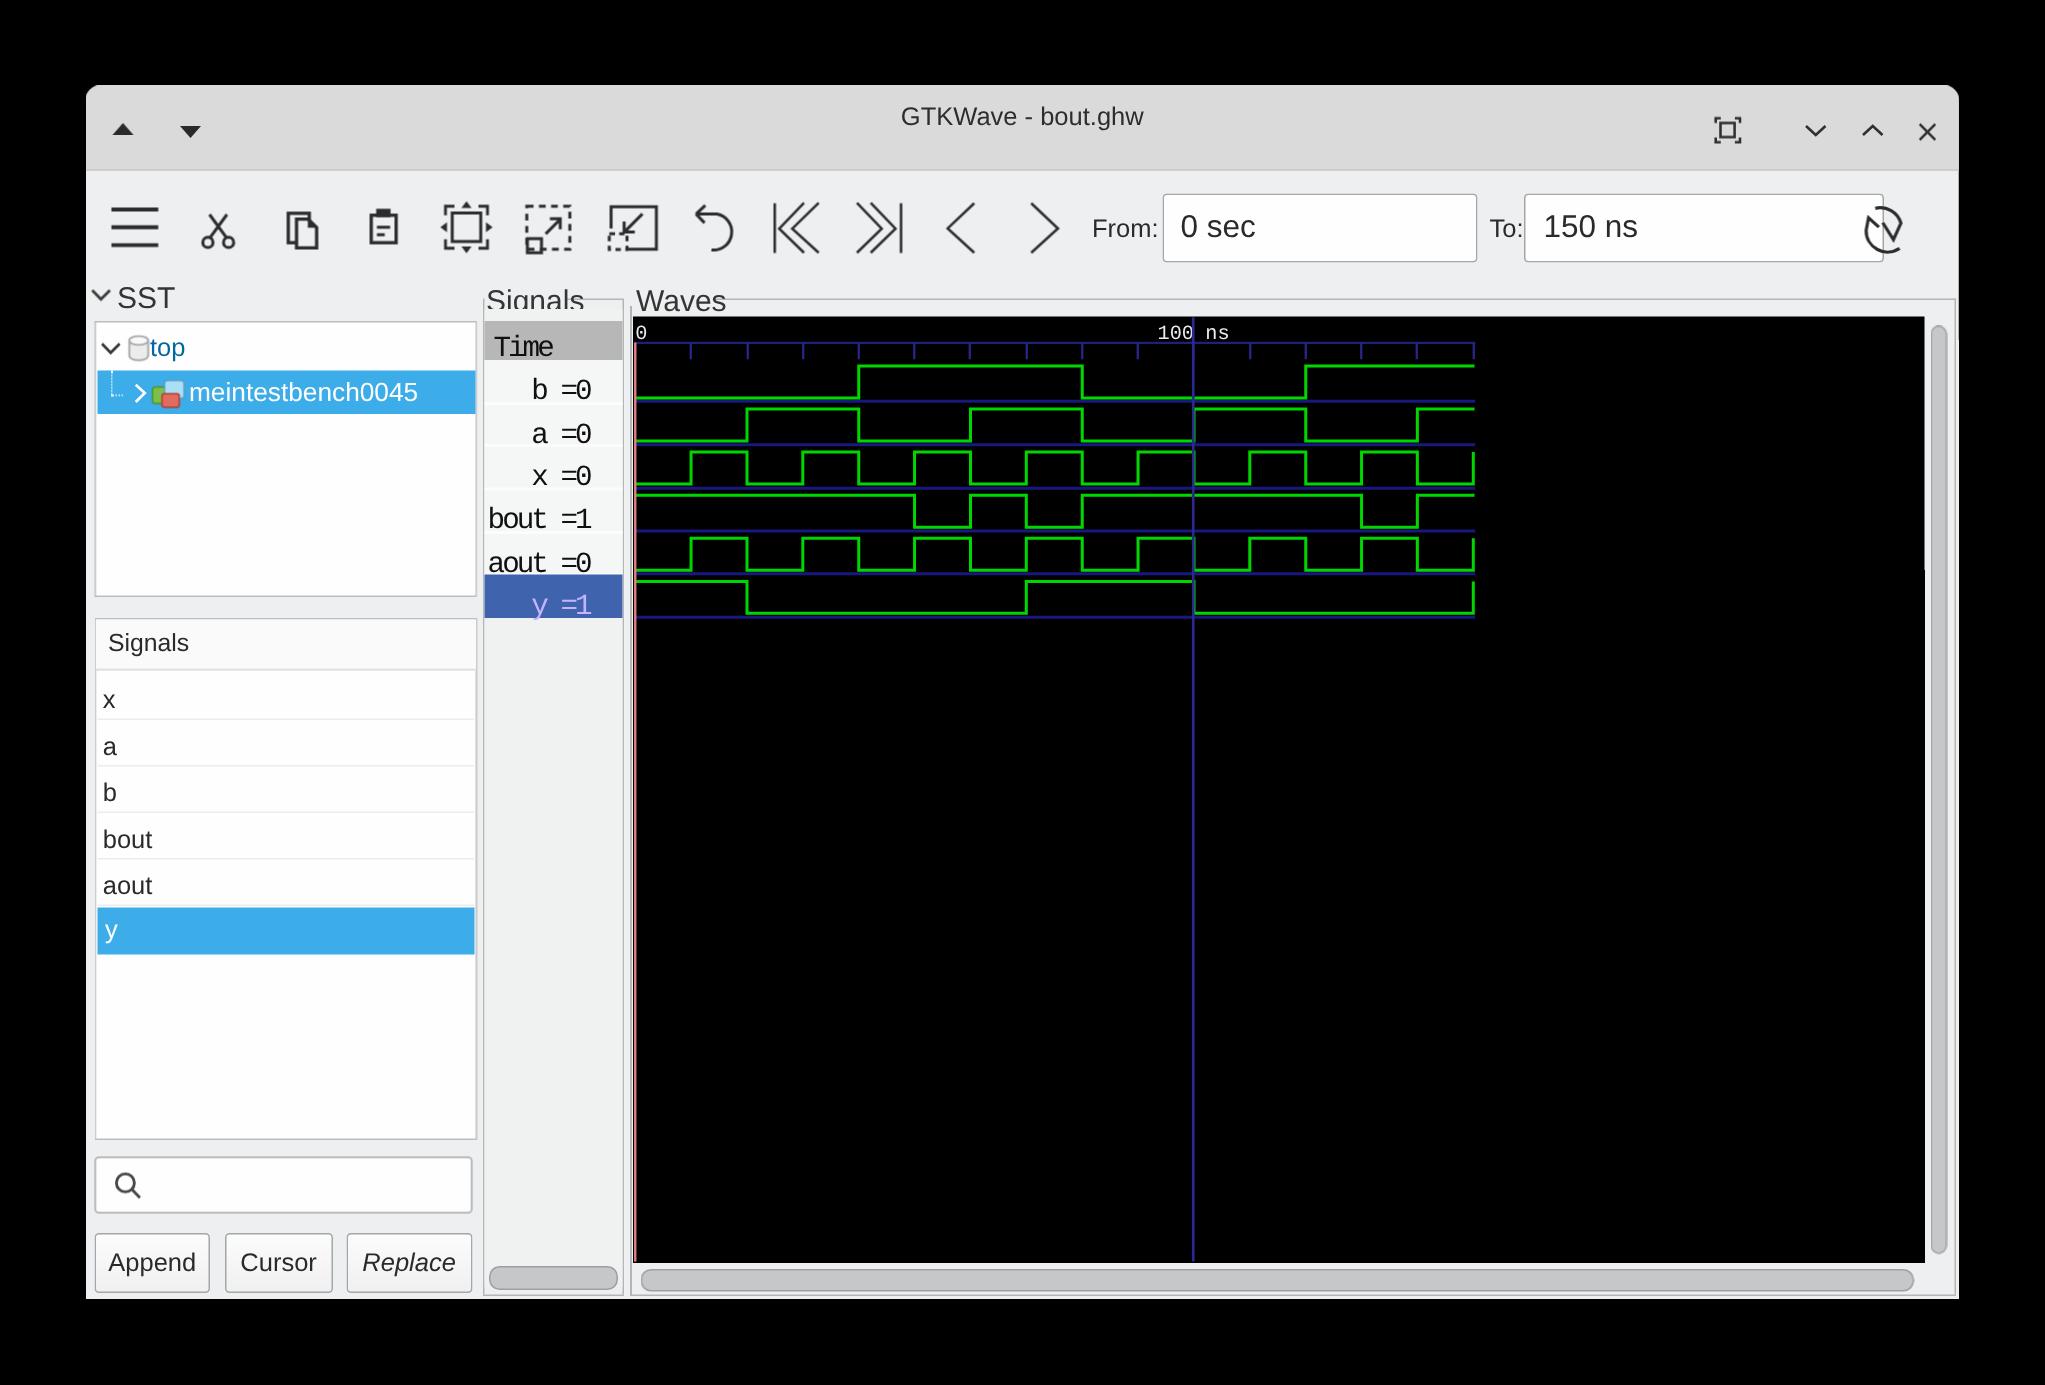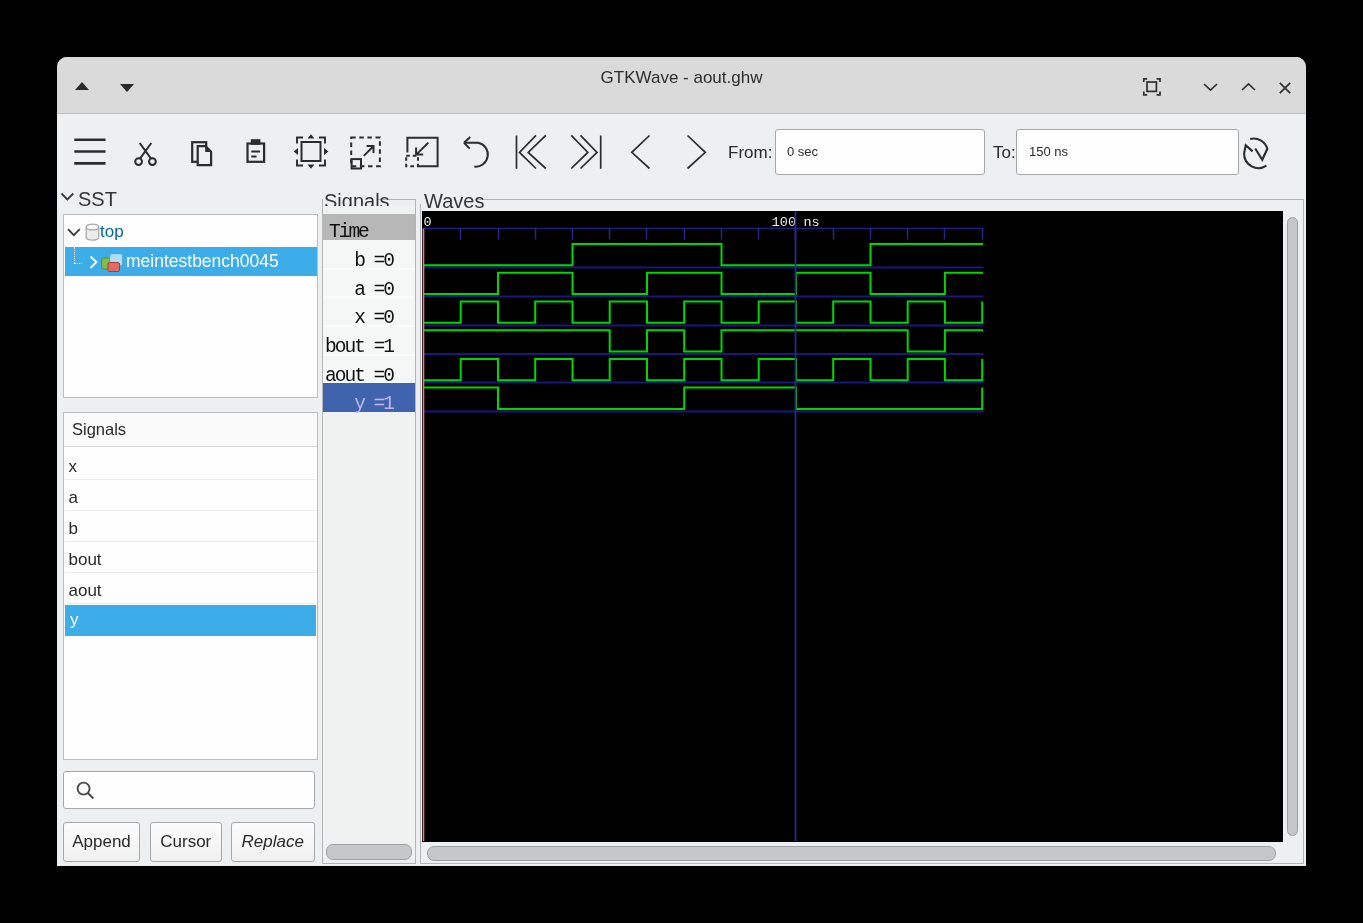--- a/index.html
+++ b/index.html
@@ -15,38 +15,38 @@
 .ttl { position:absolute; width:100%; text-align:center; top:10.5px; font-size:17px; color:#2e2e2e; }
 .sub { position:absolute; width:100%; text-align:center; top:32.5px; font-size:14.5px; color:#8f8f8f; }
 .tri-up { position:absolute; left:18px; top:25px; width:0; height:0;
   border-left:7px solid transparent; border-right:7px solid transparent; border-bottom:8px solid #2b2b2b; }
 .tri-dn { position:absolute; left:63px; top:27px; width:0; height:0;
   border-left:7px solid transparent; border-right:7px solid transparent; border-top:8px solid #2b2b2b; }
 svg { position:absolute; overflow:visible; transform:translateZ(0); }
 .lbl { position:absolute; font-size:20px; color:#363636; }
 .panelbox { position:absolute; background:#fff; border:1px solid #bcbebf; }
 .entry { position:absolute; background:#fff; border:1px solid #a5a7a9; border-radius:3px;
-  font-size:13px; color:#2b2b2b; }
+  font-size:21px; color:#2b2b2b; }
 .btn { position:absolute; background:linear-gradient(#fdfdfd,#f1f1f1); border:1px solid #a6a9ab;
   border-radius:3px; font-size:17px; color:#2b2b2b; text-align:center; }
 .listrow { position:absolute; left:1px; font-size:17px; color:#2b2b2b; padding-left:3.5px; }
 .frameline { position:absolute; background:#b4b6b8; }
 .mono { font-family:"Liberation Mono", monospace; }
 .namerow { position:absolute; left:0; width:91px; font-family:"Liberation Mono", monospace;
   font-size:19.5px; letter-spacing:-2px; color:#111; text-align:right; padding-right:21px; }
 .sbar { position:absolute; background:#c6c8ca; border:1px solid #9ea1a3; border-radius:7px; }
 </style>
 </head>
 <body>
 <div id="stage">
 <div id="win">
   <div id="titlebar">
     <div class="tri-up"></div>
     <div class="tri-dn"></div>
-    <div class="ttl">GTKWave - aout.ghw</div>
+    <div class="ttl">GTKWave - bout.ghw</div>
   </div>
 
   <svg class="abs" style="left:1085px; top:20px;" width="22" height="18" viewBox="0 0 22 18">
     <g fill="none" stroke="#2e3032" stroke-width="1.7">
       <rect x="5" y="5" width="9.4" height="9.4"></rect>
       <path d="M1.8,5 V1.8 H5.2 M14.6,1.8 H18 V5 M18,14.6 V17.8 H14.6 M5.2,17.8 H1.8 V14.6"></path>
     </g>
   </svg>
   <svg class="abs" style="left:1146px; top:26px;" width="15" height="8" viewBox="0 0 15 8">
     <path d="M1,1 L7.5,7 L14,1" fill="none" stroke="#2e3032" stroke-width="1.7"></path>
@@ -116,21 +116,21 @@
     </g>
 
     <path d="M577.5,1.5 L559.8,18.3 L577.5,34.5" stroke-width="1.7"></path>
 
     <path d="M615.5,1.5 L633.3,18.3 L615.5,34.5" stroke-width="1.7"></path>
   </g>
 </svg>
 <div class="abs" style="left:728px; top:143px; font-size:17px; color:#2b2b2b;">From:</div>
 <div class="entry" style="left:775px; top:129px; width:210px; height:46px; line-height:44px; padding-left:11px;">0 sec</div>
 <div class="abs" style="left:993px; top:143px; font-size:17px; color:#2b2b2b;">To:</div>
-<div class="entry" style="left:1016px; top:129px; width:223px; height:46px; line-height:44px; padding-left:12px;">150 ns</div>
+<div class="entry" style="left:1016px; top:129px; width:240px; height:46px; line-height:44px; padding-left:12px;">150 ns</div>
 <svg class="abs" style="left:1243px; top:136px;" width="34" height="33" viewBox="0 0 34 33">
   <g fill="none" stroke="#2b2d2f" stroke-width="2.1">
     <path d="M7.2,2.9 A14.3,14.3 0 0 1 24.3,12.8 L19.3,23.8 L12.2,12.5"></path>
     <path d="M23.4,29.6 A14.3,14.3 0 0 1 1.1,17.6 L2.7,9.2 L9.6,15.4"></path>
   </g>
 </svg>
 
 <svg class="abs" style="left:60px; top:192px;" width="15" height="9" viewBox="0 0 15 9">
   <path d="M1.5,1.5 L7.3,7.5 L13.3,1.5" fill="none" stroke="#3a3a3a" stroke-width="1.8"></path>
 </svg>

